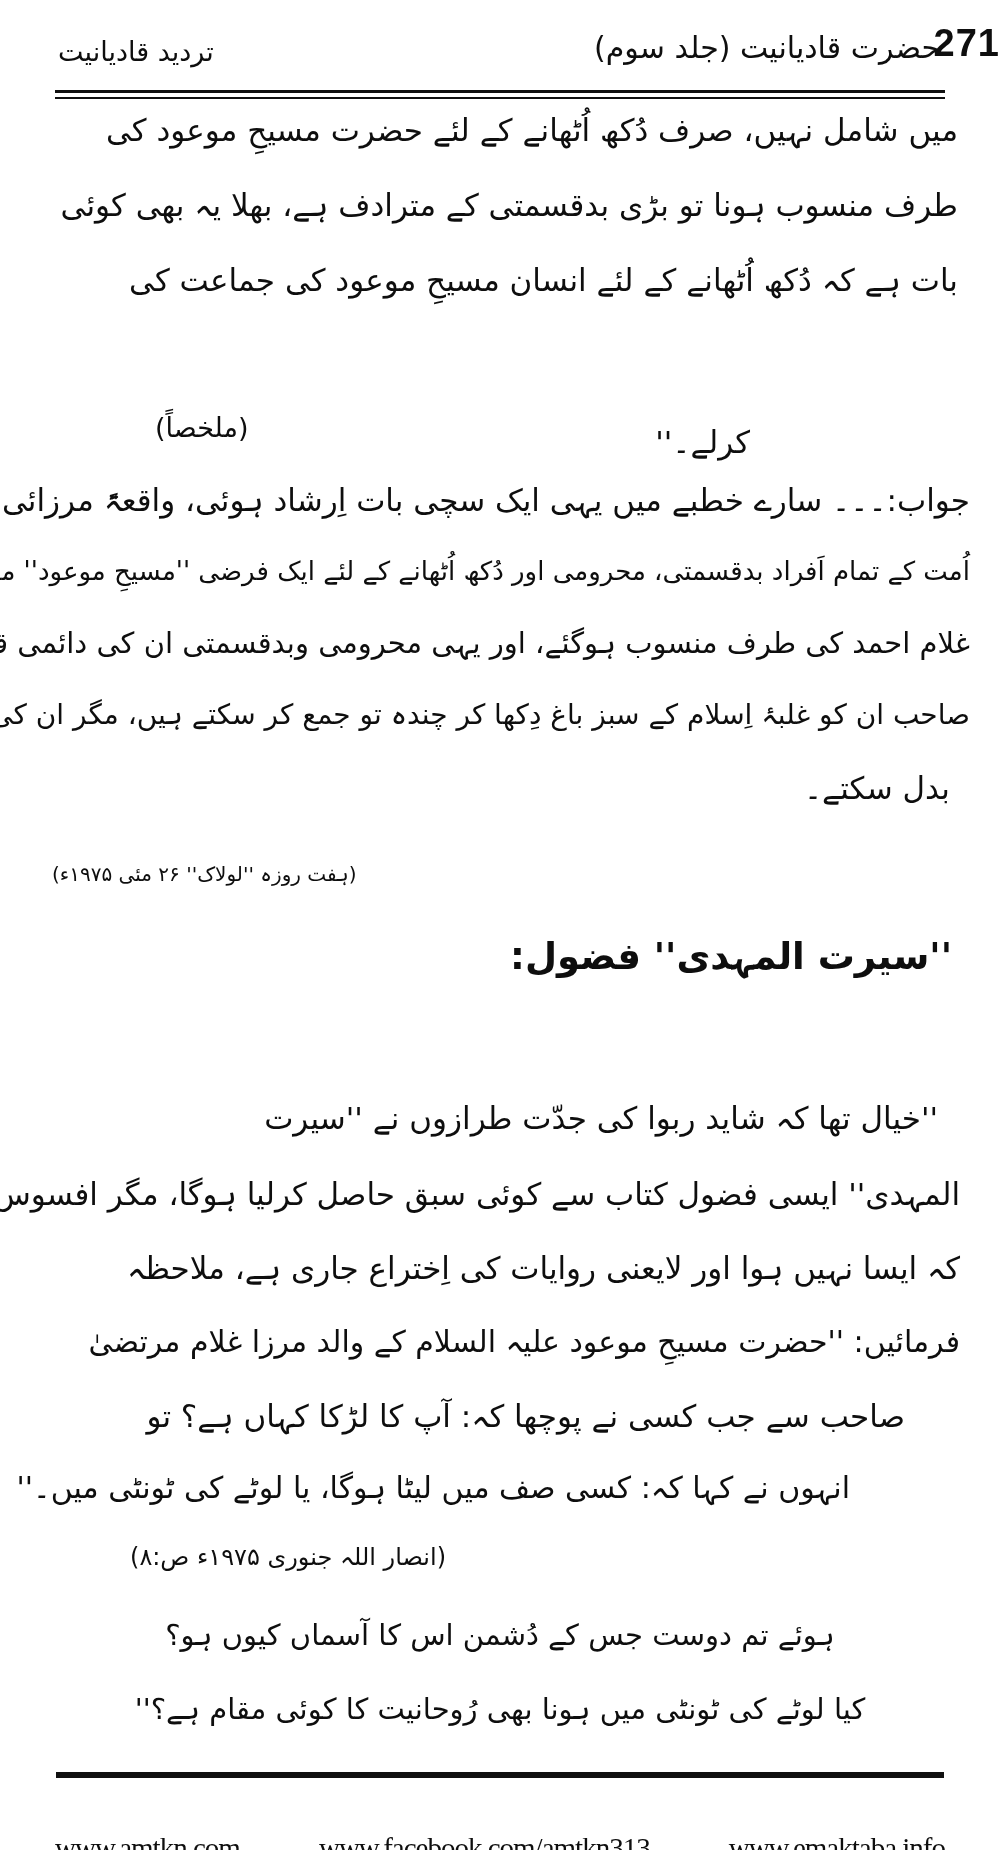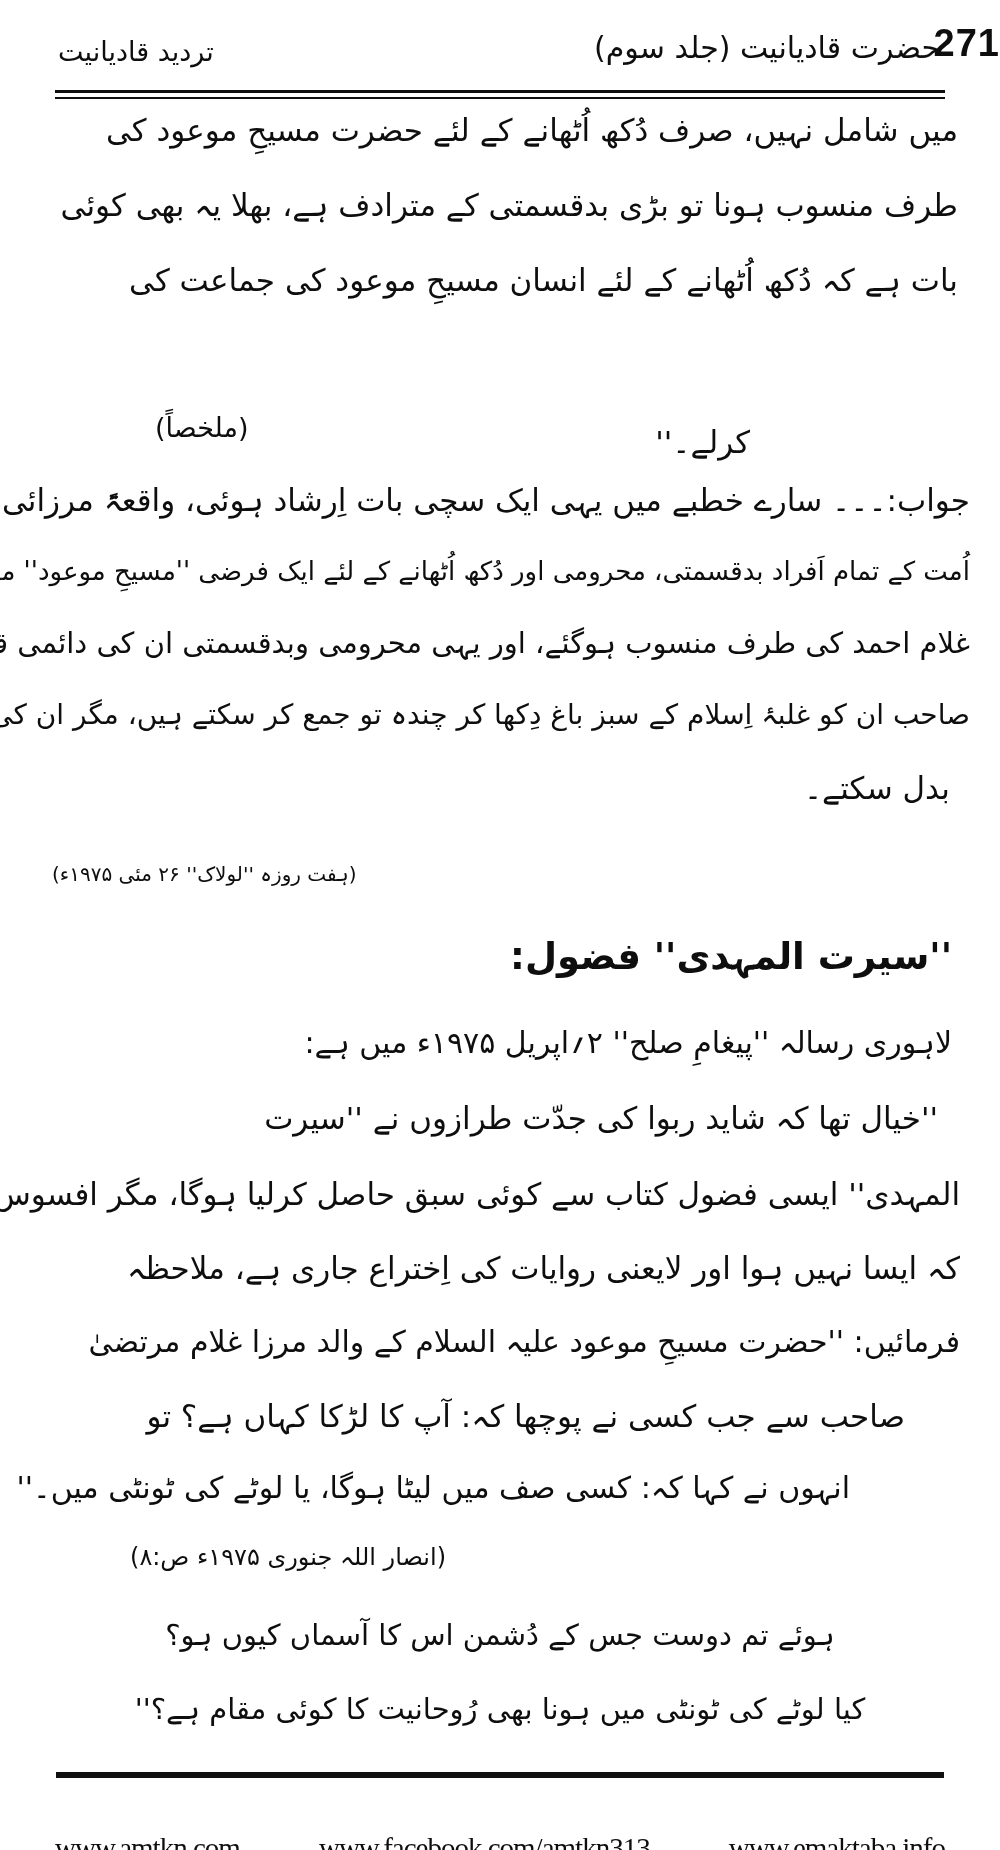--- a/index.html
+++ b/index.html
@@ -79,21 +79,20 @@
 
   <div class="urdu line l6">جواب:۔۔۔ سارے خطبے میں یہی ایک سچی بات اِرشاد ہوئی، واقعۃً مرزائی</div>
   <div class="urdu line l7">اُمت کے تمام اَفراد بدقسمتی، محرومی اور دُکھ اُٹھانے کے لئے ایک فرضی ''مسیحِ موعود'' مرزا</div>
   <div class="urdu line l8">غلام احمد کی طرف منسوب ہوگئے، اور یہی محرومی وبدقسمتی ان کی دائمی قسمت ہے۔ خلیفہ</div>
   <div class="urdu line l9">صاحب ان کو غلبۂ اِسلام کے سبز باغ دِکھا کر چندہ تو جمع کر سکتے ہیں، مگر ان کی قسمت نہیں</div>
   <div class="urdu line l10">بدل سکتے۔</div>
 
   <div class="urdu cit1">(ہفت روزہ ''لولاک'' ۲۶ مئی ۱۹۷۵ء)</div>
 
   <div class="urdu line heading">''سیرت المہدی'' فضول:</div>
-  <div class="urdu line intro">لاہوری رسالہ ''پیغامِ صلح'' ۲؍اپریل ۱۹۷۵ء میں ہے:</div>
 
   <div class="urdu line q2-1">''خیال تھا کہ شاید ربوا کی جدّت طرازوں نے ''سیرت</div>
   <div class="urdu line q2-2">المہدی'' ایسی فضول کتاب سے کوئی سبق حاصل کرلیا ہوگا، مگر افسوس</div>
   <div class="urdu line q2-3">کہ ایسا نہیں ہوا اور لایعنی روایات کی اِختراع جاری ہے، ملاحظہ</div>
   <div class="urdu line q2-4">فرمائیں: ''حضرت مسیحِ موعود علیہ السلام کے والد مرزا غلام مرتضیٰ</div>
   <div class="urdu line q2-5">صاحب سے جب کسی نے پوچھا کہ: آپ کا لڑکا کہاں ہے؟ تو</div>
   <div class="urdu line q2-6">انہوں نے کہا کہ: کسی صف میں لیٹا ہوگا، یا لوٹے کی ٹونٹی میں۔''</div>
 
   <div class="urdu cit2">(انصار اللہ جنوری ۱۹۷۵ء ص:۸)</div>
 

